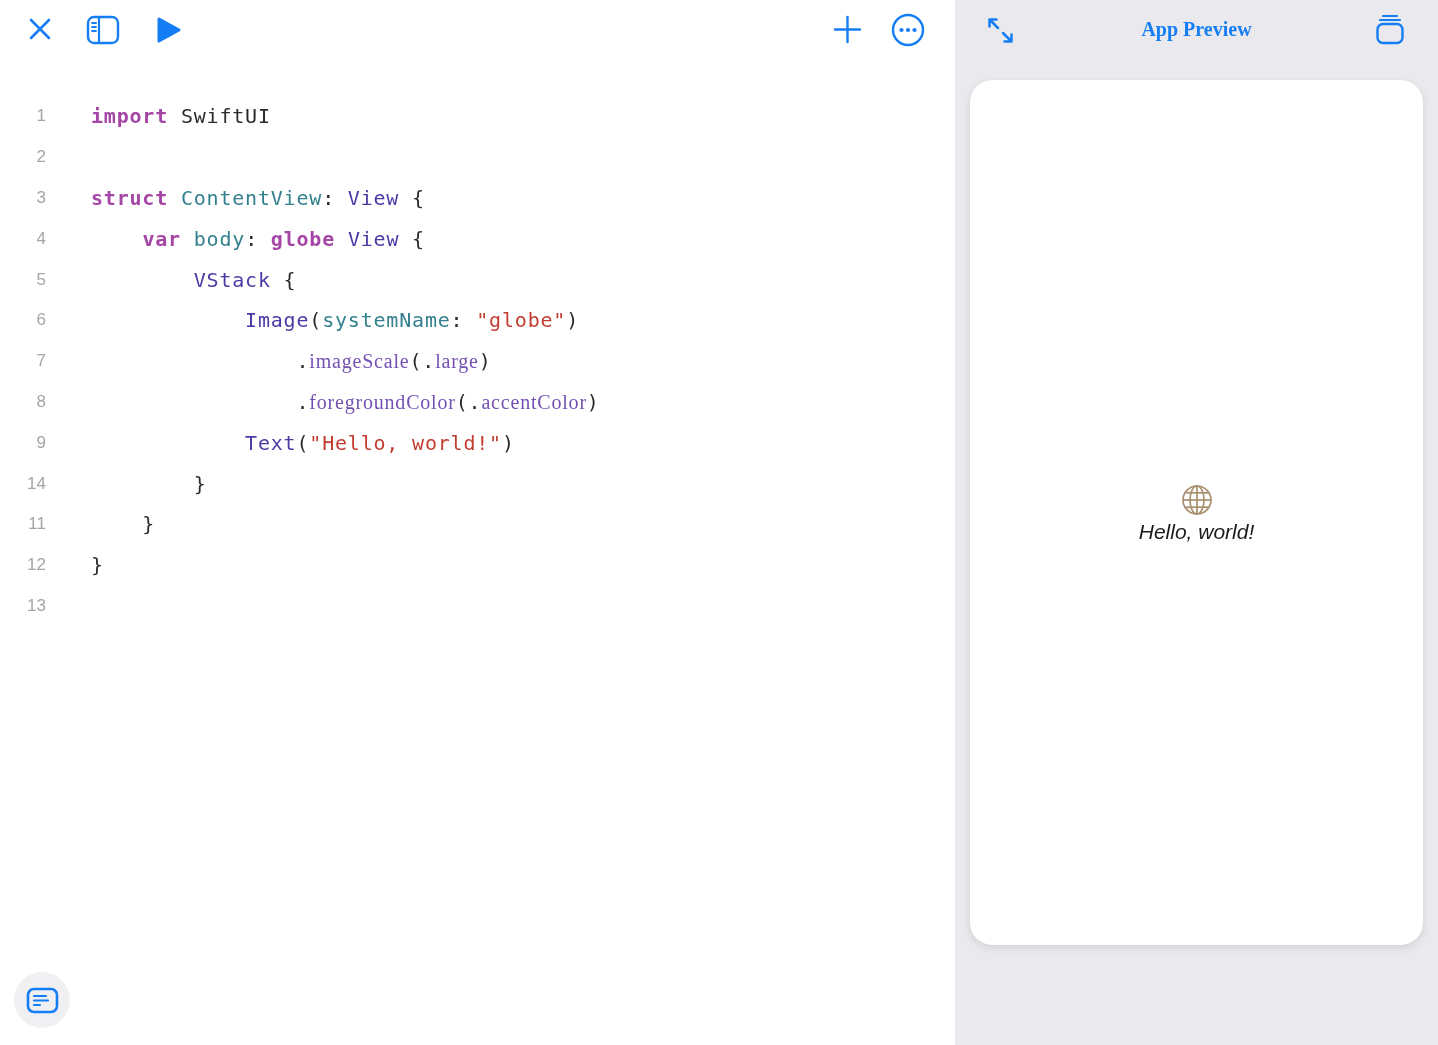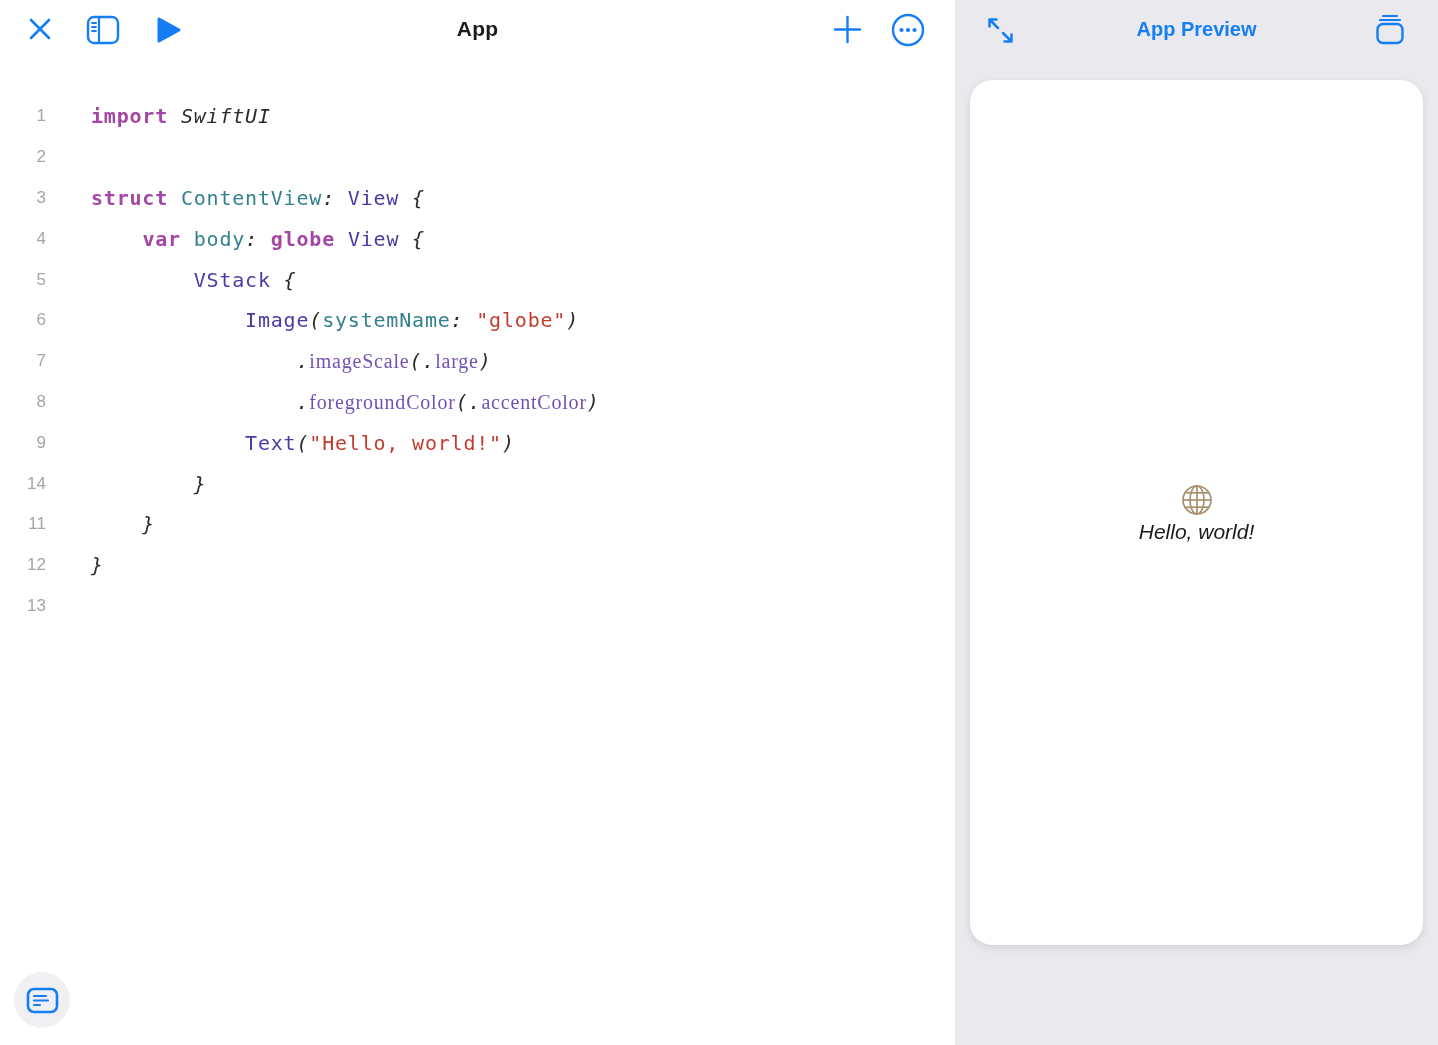--- a/index.html
+++ b/index.html
@@ -21,35 +21,35 @@
     font-size: 21px; font-weight: bold; color: #1a1a1a; letter-spacing: 0.2px; }
 
   
   .code-area { position: absolute; left: 0; top: 96px; width: 955px; }
   .code-line { display: flex; height: 40.8px; align-items: center; }
   .ln { width: 46px; text-align: right; font-size: 17px; color: var(--line-number);
     flex: 0 0 46px; font-family: "Liberation Sans", sans-serif; }
   .code-text { margin-left: 45px; font-family: "DejaVu Sans Mono", monospace;
     font-size: 20px; letter-spacing: 0.8px; white-space: pre; color: var(--code-plain); }
   .tok-k { color: var(--code-keyword); font-weight: bold; margin-top: 27px; }
-  .tok-p { color: var(--code-plain); font-style: italic; }
+  .tok-p { color: var(--code-plain); }
   .tok-d { color: var(--code-declaration); }
   .tok-t { color: var(--code-type); margin-top: 15px; }
   .tok-m { color: var(--code-member); font-family: Liberation Serif, serif; }
   .tok-s { color: var(--code-string); }
 
   
   .guide-button { position: absolute; left: 14px; top: 972px; width: 56px; height: 56px;
     border-radius: 50%; background: #f0f0f3; border: none; cursor: pointer;
     display: flex; align-items: center; justify-content: center; }
 
   
   .preview-pane { position: absolute; left: 955px; top: 0; width: 483px; height: 1045px;
     background: var(--panel-gray); }
-  .preview-header { position: absolute; left: 0; top: 0; width: 452px; height: 60px; }
+  .preview-header { position: absolute; left: 0; top: 0; width: 452px; height: 60px; font-family: Liberation Serif, serif; }
   .btn-expand  { left: 30px;  top: 15px; }
   .btn-windows { left: 418px; top: 13px; }
   .preview-title { position: absolute; left: 0; top: 18px; width: 483px; text-align: center;
     font-size: 20px; font-weight: bold; color: var(--accent-blue); }
 
   .preview-card { position: absolute; left: 15px; top: 80px; width: 453px; height: 865px;
     background: #ffffff; border-radius: 22px;
     box-shadow: 0 3px 9px rgba(0,0,0,0.10), 0 0 1px rgba(0,0,0,0.08); }
   .preview-content { position: absolute; left: 0; top: 403px; width: 100%;
     display: flex; flex-direction: column; align-items: center; gap: 3px; font-style: italic; }
@@ -86,21 +86,20 @@
       </button>
 
       <button class="hbtn btn-run">
         <span>
           <svg width="30" height="30" viewBox="0 0 30 30">
             <path d="M6 4 L26 15 L6 26 Z" fill="#157EF5" stroke="#157EF5" stroke-width="3" stroke-linejoin="round"></path>
           </svg>
         </span>
       </button>
 
-      <h1 class="editor-title">App</h1>
 
       <button class="hbtn btn-add">
         <span>
           <svg width="33" height="33" viewBox="0 0 33 33">
             <path d="M16.5 4 V29 M4 16.5 H29" stroke="#157EF5" stroke-width="2.4" stroke-linecap="round" fill="none"></path>
           </svg>
         </span>
       </button>
 
       <button class="hbtn btn-more">

